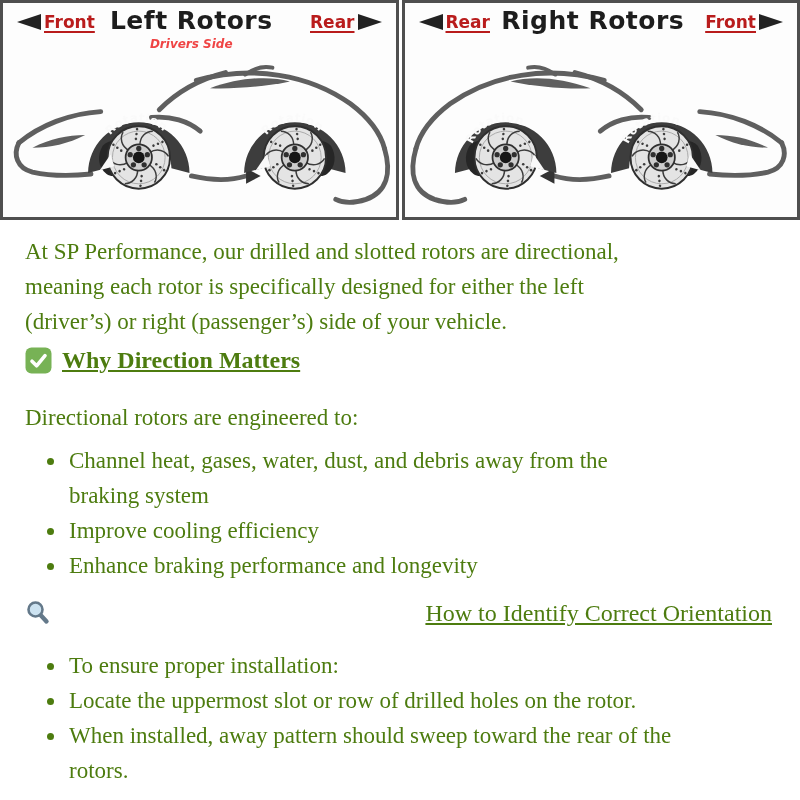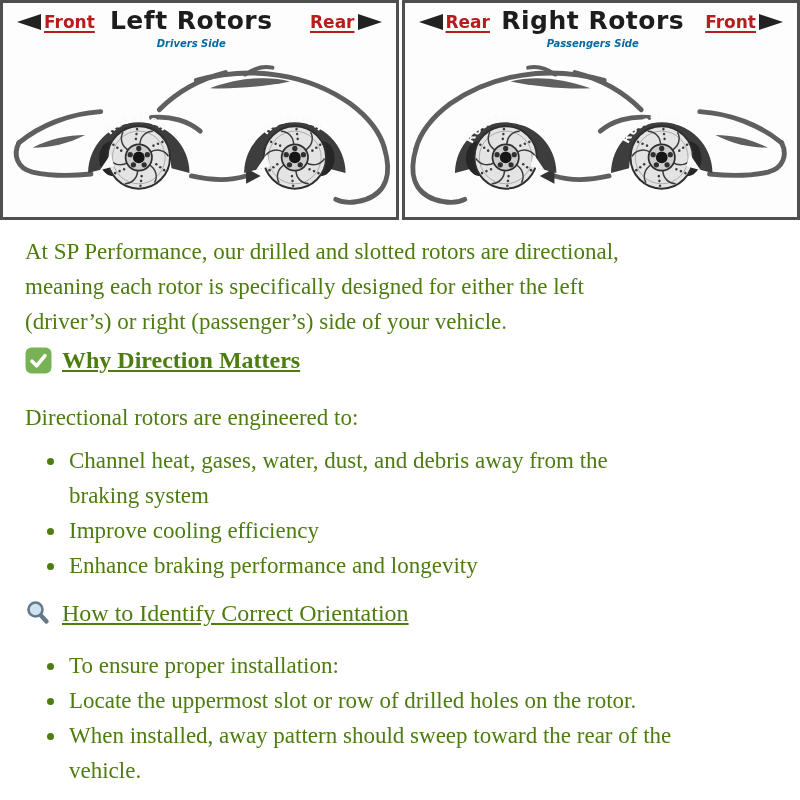--- a/index.html
+++ b/index.html
@@ -14,32 +14,32 @@
   .dir-label { position:absolute; top:9px; display:flex; align-items:center; gap:1px;
                font-weight:bold; font-size:17px; color:#b91c1c; }
   .dir-label .txt { text-decoration:underline; text-decoration-thickness:2px; text-underline-offset:3px; }
   .dir-left  { left:14px; }
   .dir-right { right:14px; }
   .arr { width:0; height:0; border-top:8px solid transparent; border-bottom:8px solid transparent; }
   .arr-l { border-right:24px solid #222; margin-right:2px; }
   .arr-r { border-left:24px solid #222; margin-left:2px; }
   .panel-title-wrap { position:absolute; left:0; right:16px; top:4px; text-align:center; }
   .panel-title { font-size:25px; font-weight:bold; color:#1d1d1d; letter-spacing:0.5px; line-height:28px; }
-  .panel-subtitle { font-size:10px; font-weight:bold; font-style:italic; color:#0369a1; line-height:18px; }
+  .panel-subtitle { font-size:12px; font-weight:bold; font-style:italic; color:#ef4444; line-height:18px; }
   .car-svg { position:absolute; left:0; right:0; bottom:2px; width:100%; height:158px; display:block; }
 
   
   .content { padding:14px 28px 0 25px; font-size:23px; line-height:35px; color:#4d7c0f; }
   .intro { margin:0 0 6px 0; }
   .ln { display:block; }
   .sec-heading { display:flex; align-items:center; gap:10px; font-size:24px; line-height:30px;text-decoration:underline; }
   .sec-heading.bold { font-weight:bold; }
   .sec-heading.normal { font-weight:normal; }
   .h-why { margin:0 0 25px 0; }
-  .h-how { margin:0 0 20px 0; }
+  .h-how { margin:0 0 20px 0;justify-content:space-between; }
   .lead { margin:0 0 8px 0; }
   ul.blist { margin:0 0 15px 0; padding-left:42px; list-style:disc; }
   ul.blist.last { margin-bottom:0; }
   ul.blist li { padding-left:2px; }
   .emoji-svg { display:block; flex:0 0 auto; }
 </style>
 </head>
 <body>
 
 <svg width="0" height="0" style="position:absolute" aria-hidden="true">
@@ -127,21 +127,20 @@
     </div>
 
     <div class="panel">
       <div class="panel-header">
         <div class="dir-label dir-left">
           <span class="arr arr-l"></span>
           <span class="txt">Rear</span>
         </div>
         <div class="panel-title-wrap">
           <div class="panel-title">Right Rotors</div>
-          <div class="panel-subtitle">Passengers Side</div>
         </div>
         <div class="dir-label dir-right">
           <span class="txt">Front</span>
           <span class="arr arr-r"></span>
         </div>
       </div>
       <svg class="car-svg" viewBox="0 0 394 162" preserveAspectRatio="xMidYMax meet">
         <use href="#car-art" transform="translate(394,0) scale(-1,1)"></use>
         <g font-family="DejaVu Sans, sans-serif" font-size="12" font-weight="bold" fill="#fafafa" letter-spacing="0.5">
           <text><textPath href="#arc-r1" startOffset="16%">Rotation</textPath></text>
@@ -194,18 +193,18 @@
 
     <ul class="blist last">
       <li>
         <span class="ln">To ensure proper installation:</span>
       </li>
       <li>
         <span class="ln">Locate the uppermost slot or row of drilled holes on the rotor.</span>
       </li>
       <li>
         <span class="ln">When installed, away pattern should sweep toward the rear of the</span>
-        <span class="ln">vehicle.</span>
+        <span class="ln">rotors.</span>
       </li>
     </ul>
 
   </div>
 </div>
 
 </body></html>

